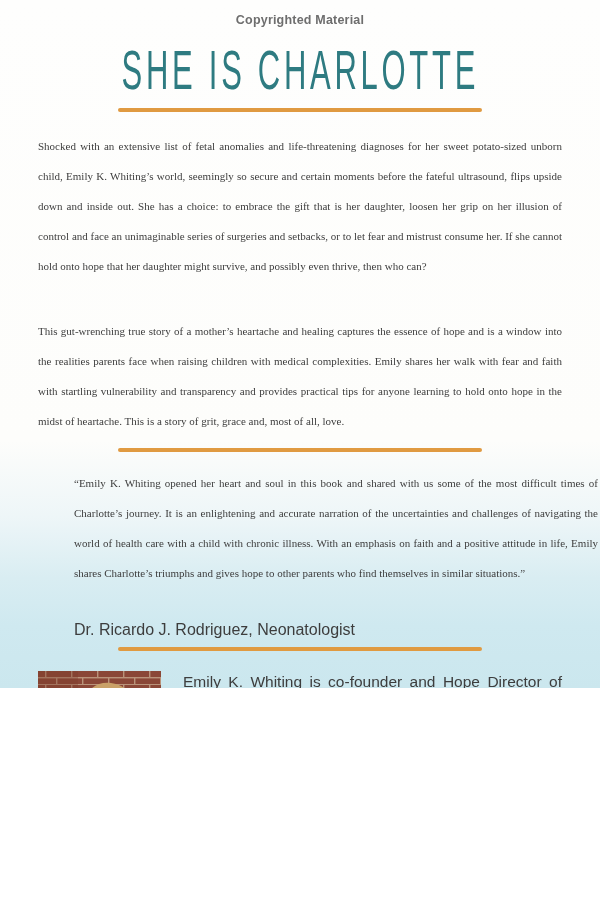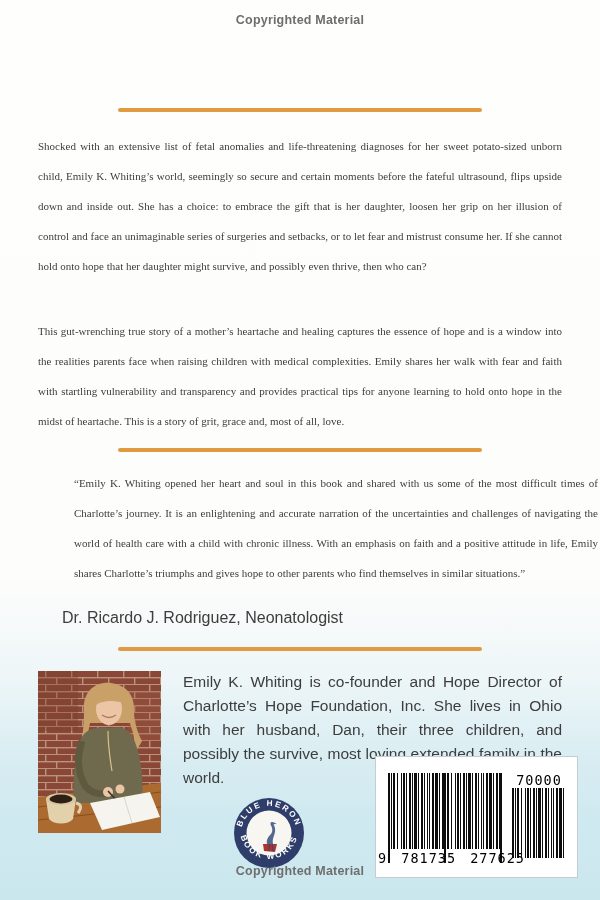--- a/index.html
+++ b/index.html
@@ -1,18 +1,18 @@
 <!DOCTYPE html>
 <html><head>
 <meta charset="utf-8">
 <style>
   html,body{margin:0;padding:0;}
   .cover{
     position:relative;
-    width:600px;height:900px;
+    width:600px;height:688px;
     overflow:hidden;
     background:linear-gradient(180deg,#fefefd 0%,#fdfdfb 64%,#eef6f8 75%,#d9edf2 84%,#cfe9f0 91%,#cbe7ee 100%);
     font-family:"Liberation Sans", sans-serif;
     color:#3d3d3d;
   }
   .watermark{
     position:absolute;left:0;width:600px;
     text-align:center;
     font-size:12.5px;font-weight:bold;color:#6e6e6e;
     letter-spacing:0.2px;
@@ -40,21 +40,21 @@
   .body-text{
     position:absolute;left:38px;width:524px;
     font-size:11px;line-height:30px;
     text-align:justify;margin:0;font-family:Liberation Serif, serif;
   }
   .p1{top:131px;}
   .p2{top:316px;}
   .quote{top:468px;margin-left:36px;}
   .attribution{
     position:absolute;left:62px;top:609px;
-    font-size:16px;margin:0;
+    font-size:16px;margin:12px;
   }
   .photo{
     position:absolute;left:38px;top:671px;
     width:123px;height:162px;
   }
   .bio{
     position:absolute;left:183px;top:670px;width:379px;
     font-size:15.5px;line-height:24px;text-align:justify;margin:0;
   }
   .barcode-box{
@@ -103,20 +103,23 @@
     width:72px;height:72px;z-index:4;
   }
 </style>
 </head>
 <body>
 
 <div class="cover">
 
   <div class="watermark top">Copyrighted Material</div>
 
+  <div class="title-wrap">
+    <span>SHE IS CHARLOTTE</span>
+  </div>
 
   <div class="divider d1"></div>
 
   <p class="body-text p1">Shocked with an extensive list of fetal anomalies and life-threatening diagnoses for her sweet potato-sized unborn child, Emily K. Whiting’s world, seemingly so secure and certain moments before the fateful ultrasound, flips upside down and inside out. She has a choice: to embrace the gift that is her daughter, loosen her grip on her illusion of control and face an unimaginable series of surgeries and setbacks, or to let fear and mistrust consume her. If she cannot hold onto hope that her daughter might survive, and possibly even thrive, then who can?</p>
 
   <p class="body-text p2">This gut-wrenching true story of a mother’s heartache and healing captures the essence of hope and is a window into the realities parents face when raising children with medical complexities. Emily shares her walk with fear and faith with startling vulnerability and transparency and provides practical tips for anyone learning to hold onto hope in the midst of heartache. This is a story of grit, grace and, most of all, love.</p>
 
   <div class="divider d2"></div>
 
   <p class="body-text quote">“Emily K. Whiting opened her heart and soul in this book and shared with us some of the most difficult times of Charlotte’s journey. It is an enlightening and accurate narration of the uncertainties and challenges of navigating the world of health care with a child with chronic illness. With an emphasis on faith and a positive attitude in life, Emily  shares Charlotte’s triumphs and gives hope to other parents who find themselves in similar situations.”</p>

